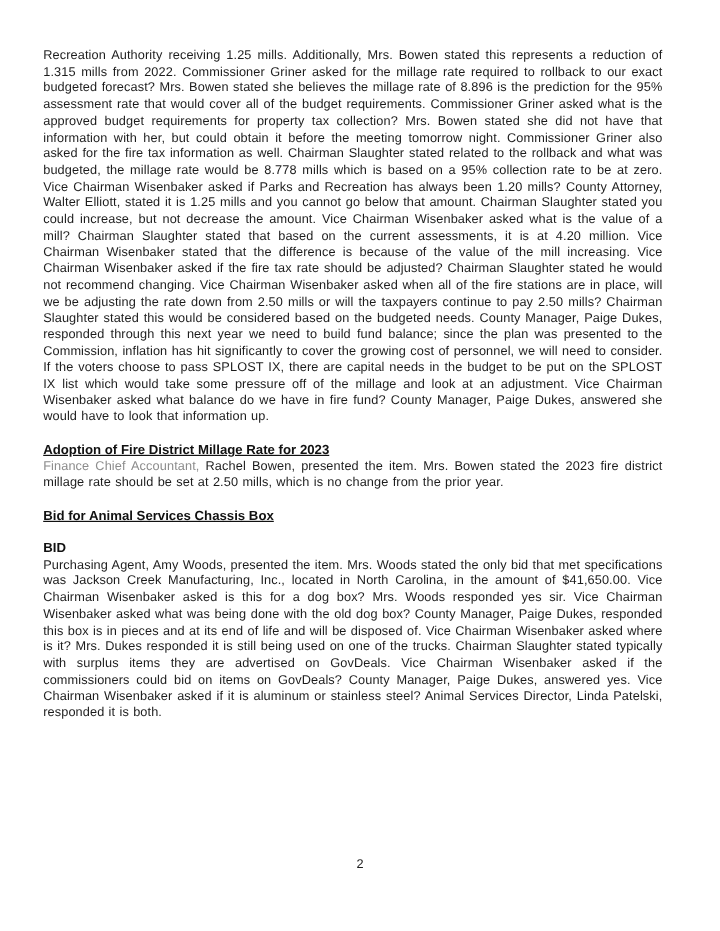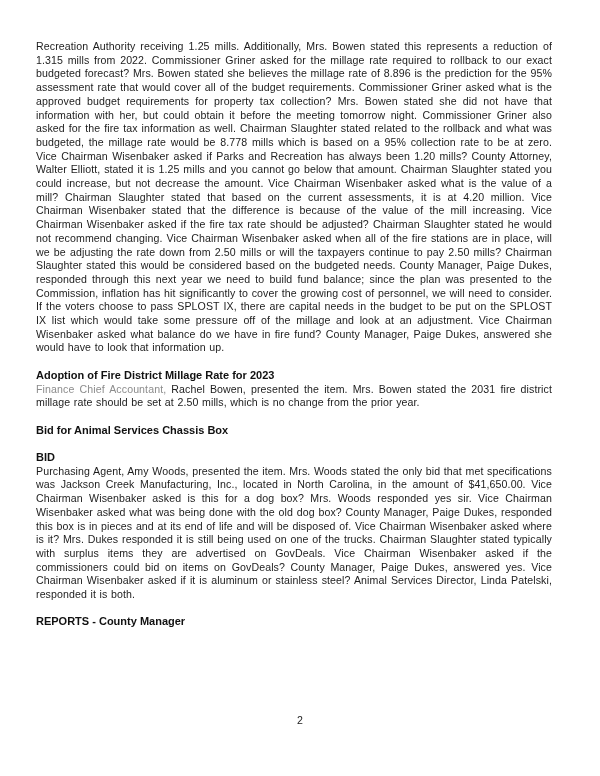--- a/index.html
+++ b/index.html
@@ -33,20 +33,21 @@
   }
   .heading {
     font-size: 11px;
     line-height: 13.7px;
     font-weight: bold;
     margin: 13.7px 0 0 0;
     color: #111111;
   }
   .heading-tight {
     margin-bottom: 0;
+    text-decoration: underline;
   }
   .muted {
     color: #8c8c8c;
   }
   .page-number {
     position: absolute;
     bottom: 50px;
     left: 0;
     width: 100%;
     text-align: center;
@@ -56,26 +57,25 @@
 </style>
 </head>
 <body>
 
 <div class="page">
 
   <p class="body-text">Recreation Authority receiving 1.25 mills.  Additionally, Mrs. Bowen stated this represents a reduction of 1.315 mills from 2022.  Commissioner Griner asked for the millage rate required to rollback to our exact budgeted forecast?  Mrs. Bowen stated she believes the millage rate of 8.896 is the prediction for the 95% assessment rate that would cover all of the budget requirements.  Commissioner Griner asked what is the approved budget requirements for property tax collection?  Mrs. Bowen stated she did not have that information with her, but could obtain it before the meeting tomorrow night.  Commissioner Griner also asked for the fire tax information as well.  Chairman Slaughter stated related to the rollback and what was budgeted, the millage rate would be 8.778 mills which is based on a 95% collection rate to be at zero.  Vice Chairman Wisenbaker asked if Parks and Recreation has always been 1.20 mills?  County Attorney, Walter Elliott, stated it is 1.25 mills and you cannot go below that amount.  Chairman Slaughter stated you could increase, but not decrease the amount.  Vice Chairman Wisenbaker asked what is the value of a mill?  Chairman Slaughter stated that based on the current assessments, it is at 4.20 million.  Vice Chairman Wisenbaker stated that the difference is because of the value of the mill increasing. Vice Chairman Wisenbaker asked if the fire tax rate should be adjusted?   Chairman Slaughter stated he would not recommend changing.  Vice Chairman Wisenbaker asked when all of the fire stations are in place, will we be adjusting the rate down from 2.50 mills or will the taxpayers continue to pay 2.50 mills?  Chairman Slaughter stated this would be considered based on the budgeted needs. County Manager, Paige Dukes, responded through this next year we need to build fund balance; since the plan was presented to the Commission, inflation has hit significantly to cover the growing cost of personnel, we will need to consider.  If the voters choose to pass SPLOST IX, there are capital needs in the budget to be put on the SPLOST IX list which would take some pressure off of the millage and look at an adjustment. Vice Chairman Wisenbaker asked what balance do we have in fire fund?  County Manager, Paige Dukes, answered she would have to look that information up.</p>
 
   <h2 class="heading heading-tight">Adoption of Fire District Millage Rate for 2023</h2>
 
-  <p class="body-text"><span class="muted">Finance Chief Accountant,</span><span> Rachel Bowen, presented the item.  Mrs. Bowen stated the 2031 fire district millage rate should be set at 2.50 mills, which is no change from the prior year.</span></p>
+  <p class="body-text"><span class="muted">Finance Chief Accountant,</span><span> Rachel Bowen, presented the item.  Mrs. Bowen stated the 2023 fire district millage rate should be set at 2.50 mills, which is no change from the prior year.</span></p>
 
   <h2 class="heading heading-tight">Bid for Animal Services Chassis Box</h2>
 
   <h2 class="heading">BID</h2>
 
   <p class="body-text">Purchasing Agent, Amy Woods, presented the item.  Mrs. Woods stated the only bid that met specifications was Jackson Creek Manufacturing, Inc., located in North Carolina, in the amount of $41,650.00.  Vice Chairman Wisenbaker asked is this for a dog box?  Mrs. Woods responded yes sir.  Vice Chairman Wisenbaker asked what was being done with the old dog box?  County Manager, Paige Dukes, responded this box is in pieces and at its end of life and will be disposed of.  Vice Chairman Wisenbaker asked where is it?  Mrs. Dukes responded it is still being used on one of the trucks.  Chairman Slaughter stated typically with surplus items they are advertised on GovDeals.  Vice Chairman Wisenbaker asked if the commissioners could bid on items on GovDeals?  County Manager, Paige Dukes, answered yes.  Vice Chairman Wisenbaker asked if it is aluminum or stainless steel?  Animal Services Director, Linda Patelski, responded it is both.</p>
 
-  <h2 class="heading heading-tight">REPORTS - County Manager</h2>
 
 
   <div class="page-number">2</div>
 
 </div>
 
 </body></html>

